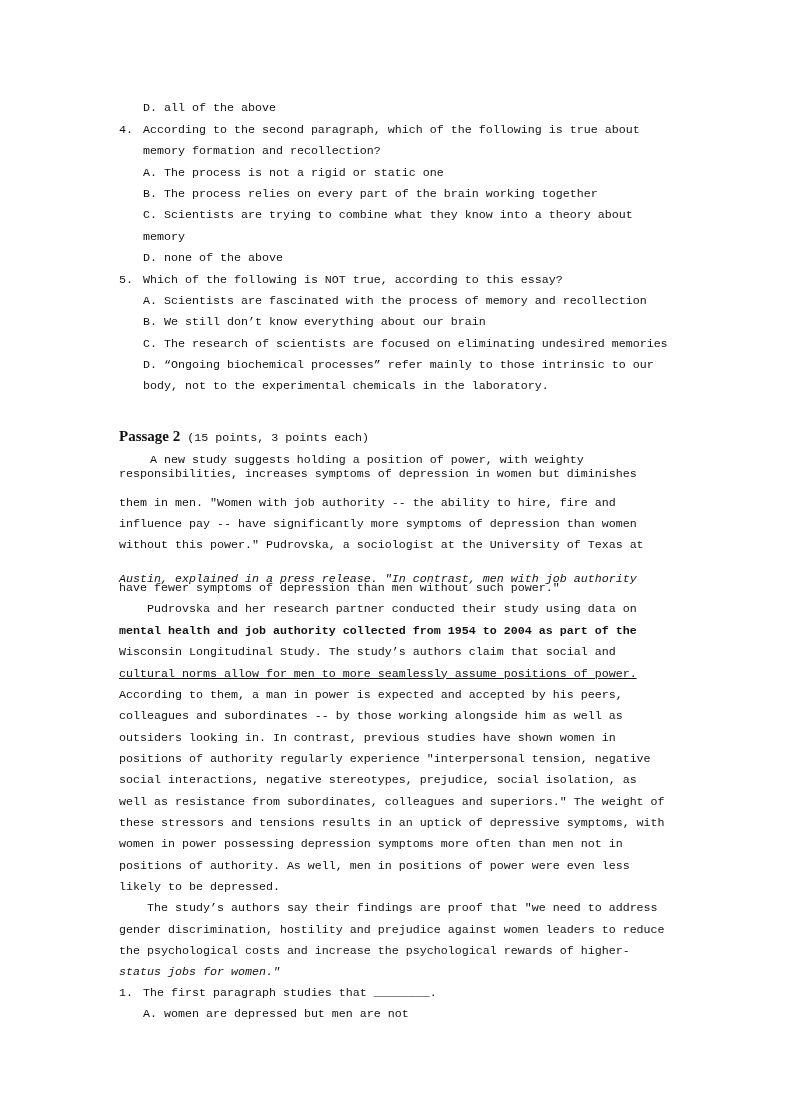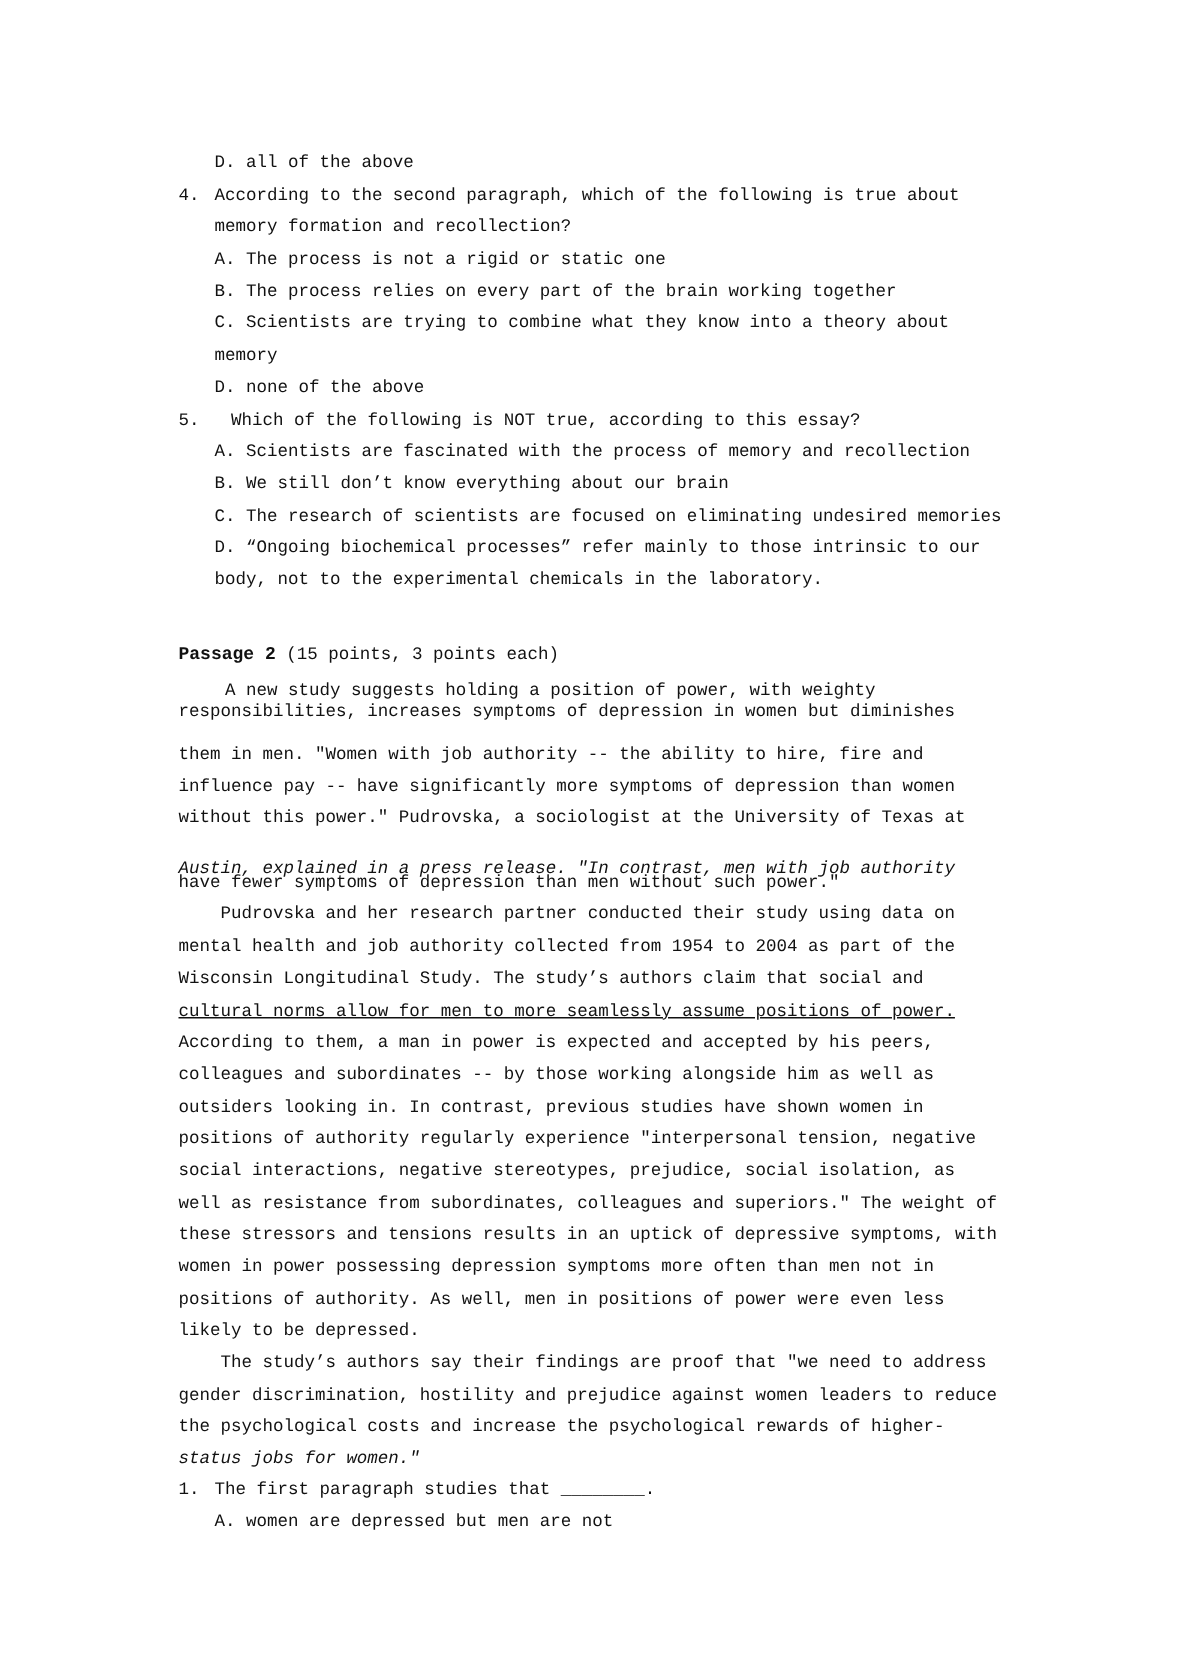--- a/index.html
+++ b/index.html
@@ -1,56 +1,56 @@
 <!DOCTYPE html>
 <html><head>
 <meta charset="utf-8">
 <style>
   html, body { margin:0; padding:0; background:#ffffff; }
   body { width:790px; height:1119px; position:relative; overflow:hidden;
          font-family:"Liberation Mono","DejaVu Sans Mono",monospace; font-size:11.67px; color:#111; }
   .line { position:absolute; white-space:pre; line-height:14px;text-align:right; }
   .num { position:absolute; left:119px; }
-  .bold { font-weight:bold; font-family:Liberation Mono, monospace; font-size:12px; }
+  .bold { font-weight:bold; font-family:Liberation Serif, serif; font-size:15px; }
 </style>
 </head>
 <body>
 
 <div>
   <div class="line" style="left:143px;top:101px">D. all of the above</div>
 
   <div class="line num" style="top:123px">4.</div>
   <div class="line" style="left:143px;top:123px">According to the second paragraph, which of the following is true about</div>
   <div class="line" style="left:143px;top:144px">memory formation and recollection?</div>
   <div class="line" style="left:143px;top:166px">A. The process is not a rigid or static one</div>
   <div class="line" style="left:143px;top:187px">B. The process relies on every part of the brain working together</div>
   <div class="line" style="left:143px;top:208px">C. Scientists are trying to combine what they know into a theory about</div>
   <div class="line" style="left:143px;top:230px">memory</div>
   <div class="line" style="left:143px;top:251px">D. none of the above</div>
 
   <div class="line num" style="top:273px">5.</div>
-  <div class="line" style="left:154px;top:273px">Which of the following is NOT true, according to this essay?</div>
+  <div class="line" style="left:143px;top:273px">Which of the following is NOT true, according to this essay?</div>
   <div class="line" style="left:143px;top:294px">A. Scientists are fascinated with the process of memory and recollection</div>
   <div class="line" style="left:143px;top:315px">B. We still don’t know everything about our brain</div>
   <div class="line" style="left:143px;top:337px">C. The research of scientists are focused on eliminating undesired memories</div>
   <div class="line" style="left:143px;top:358px">D. “Ongoing biochemical processes” refer mainly to those intrinsic to our</div>
   <div class="line" style="left:143px;top:379px">body, not to the experimental chemicals in the laboratory.</div>
 
   <div class="line" style="left:119px;top:429px"><span class="bold">Passage 2</span><span> (15 points, 3 points each)</span></div>
 
   <div id="p2body">
       <div class="line" style="left: 122px; top: 453px;">    A new study suggests holding a position of power, with weighty</div>
       <div class="line" style="left: 119px; top: 467px;">responsibilities, increases symptoms of depression in women but diminishes</div>
       <div class="line" style="left: 119px; top: 495.7px;">them in men. ″Women with job authority -- the ability to hire, fire and</div>
       <div class="line" style="left: 119px; top: 517.05px;">influence pay -- have significantly more symptoms of depression than women</div>
       <div class="line" style="left: 119px; top: 538.4px;">without this power.″ Pudrovska, a sociologist at the University of Texas at</div>
       <div class="line" style="left: 119px; top: 572px; font-style: italic;">Austin, explained in a press release. ″In contrast, men with job authority</div>
       <div class="line" style="left: 119px; top: 581.1px;">have fewer symptoms of depression than men without such power.″</div>
       <div class="line" style="left: 119px; top: 602.45px;">    Pudrovska and her research partner conducted their study using data on</div>
-      <div class="line" style="left: 119px; top: 623.8px;">mental health and job authority collected from 1954 to 2004 as part of the</div>
+      <div class="line" style="left: 119px; top: 623.8px; font-weight: bold;">mental health and job authority collected from 1954 to 2004 as part of the</div>
       <div class="line" style="left: 119px; top: 645.15px;">Wisconsin Longitudinal Study. The study’s authors claim that social and</div>
       <div class="line" style="left: 119px; top: 666.5px; text-decoration: underline;">cultural norms allow for men to more seamlessly assume positions of power.</div>
       <div class="line" style="left: 119px; top: 687.85px;">According to them, a man in power is expected and accepted by his peers,</div>
       <div class="line" style="left: 119px; top: 709.2px;">colleagues and subordinates -- by those working alongside him as well as</div>
       <div class="line" style="left: 119px; top: 730.55px;">outsiders looking in. In contrast, previous studies have shown women in</div>
       <div class="line" style="left: 119px; top: 751.9px;">positions of authority regularly experience ″interpersonal tension, negative</div>
       <div class="line" style="left: 119px; top: 773.25px;">social interactions, negative stereotypes, prejudice, social isolation, as</div>
       <div class="line" style="left: 119px; top: 794.6px;">well as resistance from subordinates, colleagues and superiors.″ The weight of</div>
       <div class="line" style="left: 119px; top: 815.95px;">these stressors and tensions results in an uptick of depressive symptoms, with</div>
       <div class="line" style="left: 119px; top: 837.3px;">women in power possessing depression symptoms more often than men not in</div>

